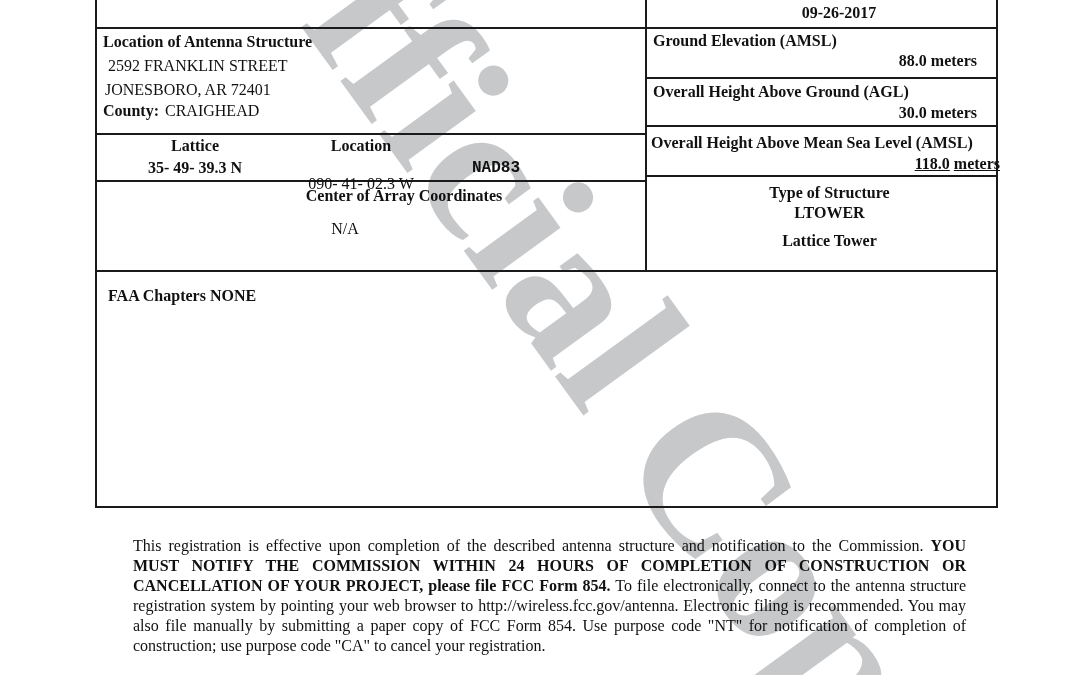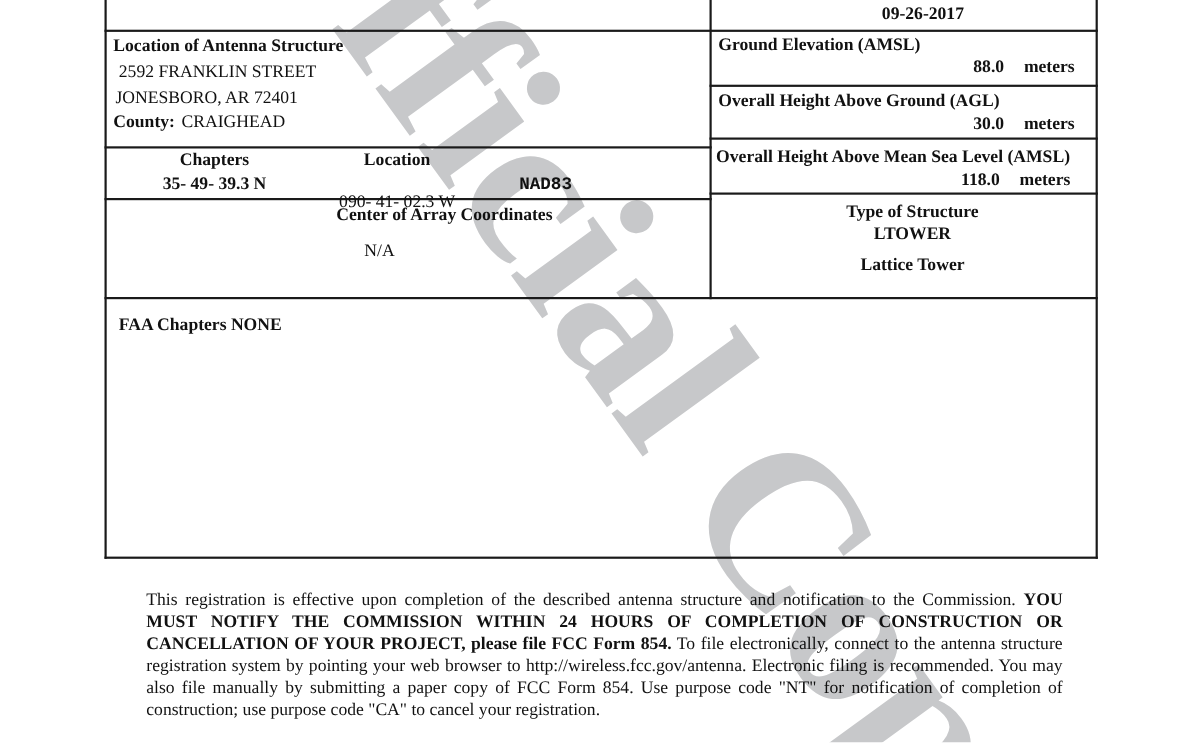--- a/index.html
+++ b/index.html
@@ -23,21 +23,21 @@
     z-index:0;
     user-select:none;
   }
   .layer{position:absolute;inset:0;z-index:1;}
   .hline{position:absolute;height:2px;background:#1a1a1a;}
   .vline{position:absolute;width:2px;background:#1a1a1a;}
   .txt{position:absolute;font-size:16px;line-height:20px;white-space:nowrap;}
   .b{font-weight:bold;}
   .ctr{text-align:center;}
   .rt{text-align:right;}
-  .unit{margin-left:18px;}
+  .unit{margin-left:4px;}
   .val-gap{margin-left:2px;}
   .notice{
     position:absolute;
     left:133px;top:536px;width:833px;
     font-size:16px;line-height:20px;
     text-align:justify;
     white-space:normal;
   }
 </style>
 </head>
@@ -66,21 +66,21 @@
 
     <div class="txt b" style="left:103px;top:32px;">Location of Antenna Structure</div>
     <div class="txt" style="left:108px;top:56px;">2592 FRANKLIN STREET</div>
     <div class="txt" style="left:105px;top:80px;">JONESBORO, AR 72401</div>
     <div class="txt" style="left:103px;top:101px;text-align:center;">
       <span class="b">County:</span>
       <span class="val-gap">CRAIGHEAD</span>
     </div>
 
     <div class="txt ctr" style="left:105px;top:136px;width:180px;">
-      <div class="b">Chapters</div>
+      <div class="b">Lattice</div>
       <div class="b" style="margin-top:2px;">35- 49- 39.3 N</div>
     </div>
     <div class="txt ctr" style="left:281px;top:136px;width:160px;">
       <div class="b">Location</div>
       <div style="margin-top:18px;">090- 41- 02.3 W</div>
     </div>
     <div class="txt ctr b" style="left:451px;top:158px;width:90px;font-family:Liberation Mono, monospace;">NAD83</div>
 
     <div class="txt ctr b" style="left:95px;top:186px;width:618px;">Center of Array Coordinates</div>
     <div class="txt ctr" style="left:95px;top:219px;width:500px;">N/A</div>
@@ -89,21 +89,21 @@
     <div class="txt rt b" style="left:645px;top:51px;width:332px;">
       <span>88.0</span><span class="unit">meters</span>
     </div>
 
     <div class="txt b" style="left:653px;top:82px;">Overall Height Above Ground (AGL)</div>
     <div class="txt rt b" style="left:645px;top:103px;width:332px;">
       <span>30.0</span><span class="unit">meters</span>
     </div>
 
     <div class="txt b" style="left:651px;top:133px;">Overall Height Above Mean Sea Level (AMSL)</div>
-    <div class="txt rt b" style="left:641px;top:154px;width:332px;">
+    <div class="txt rt b" style="left:668px;top:154px;width:332px;text-decoration:underline;">
       <span>118.0</span><span class="unit">meters</span>
     </div>
 
     <div class="txt ctr" style="left:624px;top:183px;width:411px;">
       <div class="b">Type of Structure</div>
       <div class="b">LTOWER</div>
       <div class="b" style="margin-top:8px;">Lattice Tower</div>
     </div>
 
     <div class="txt b" style="left:108px;top:286px;">FAA Chapters NONE</div>

